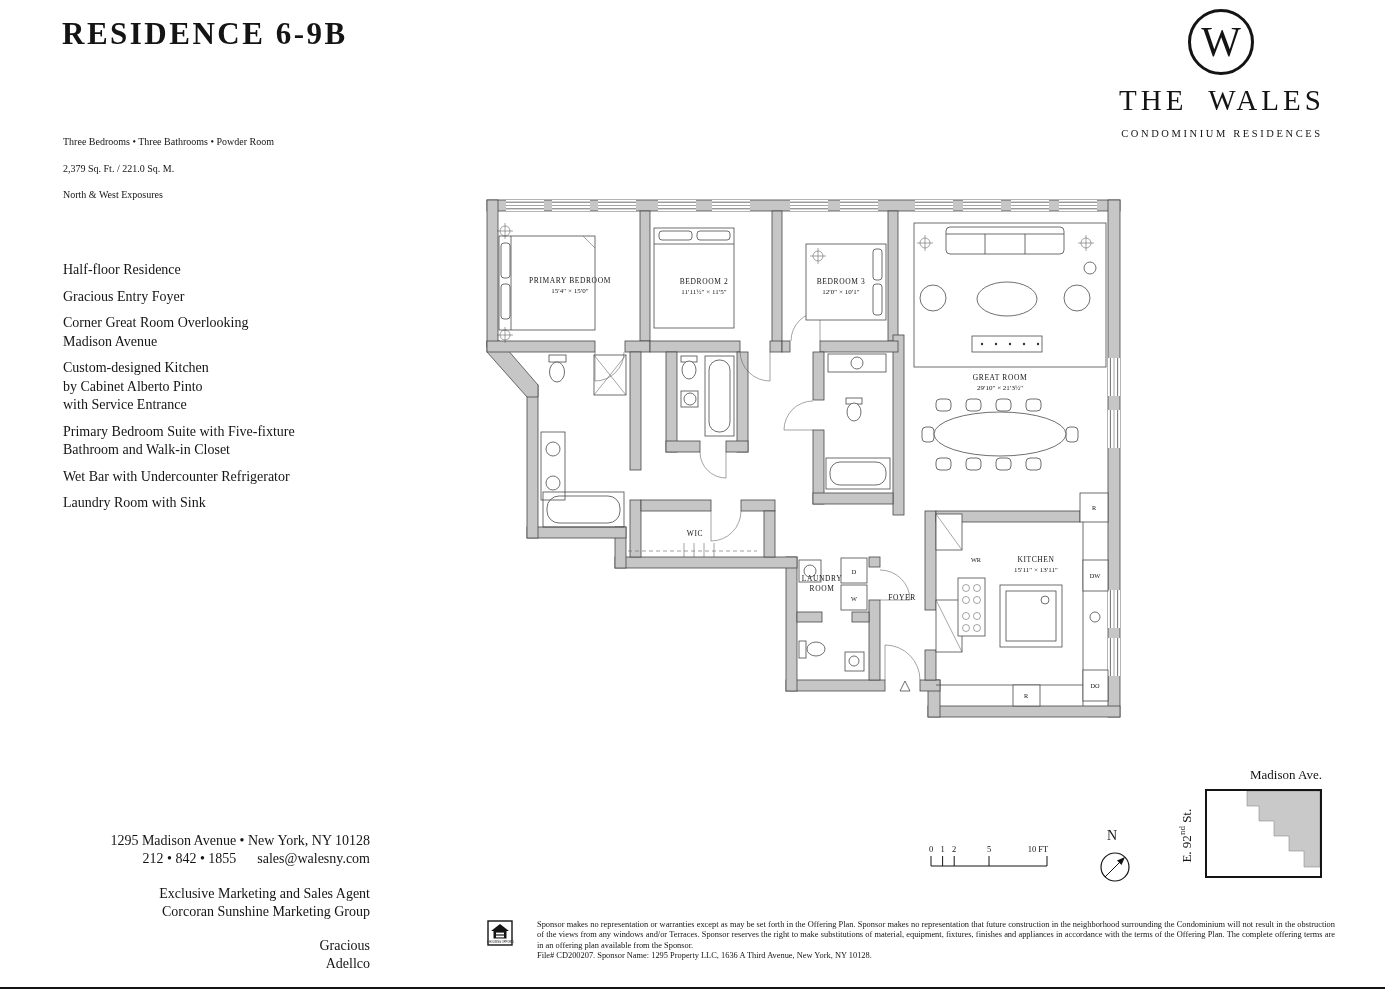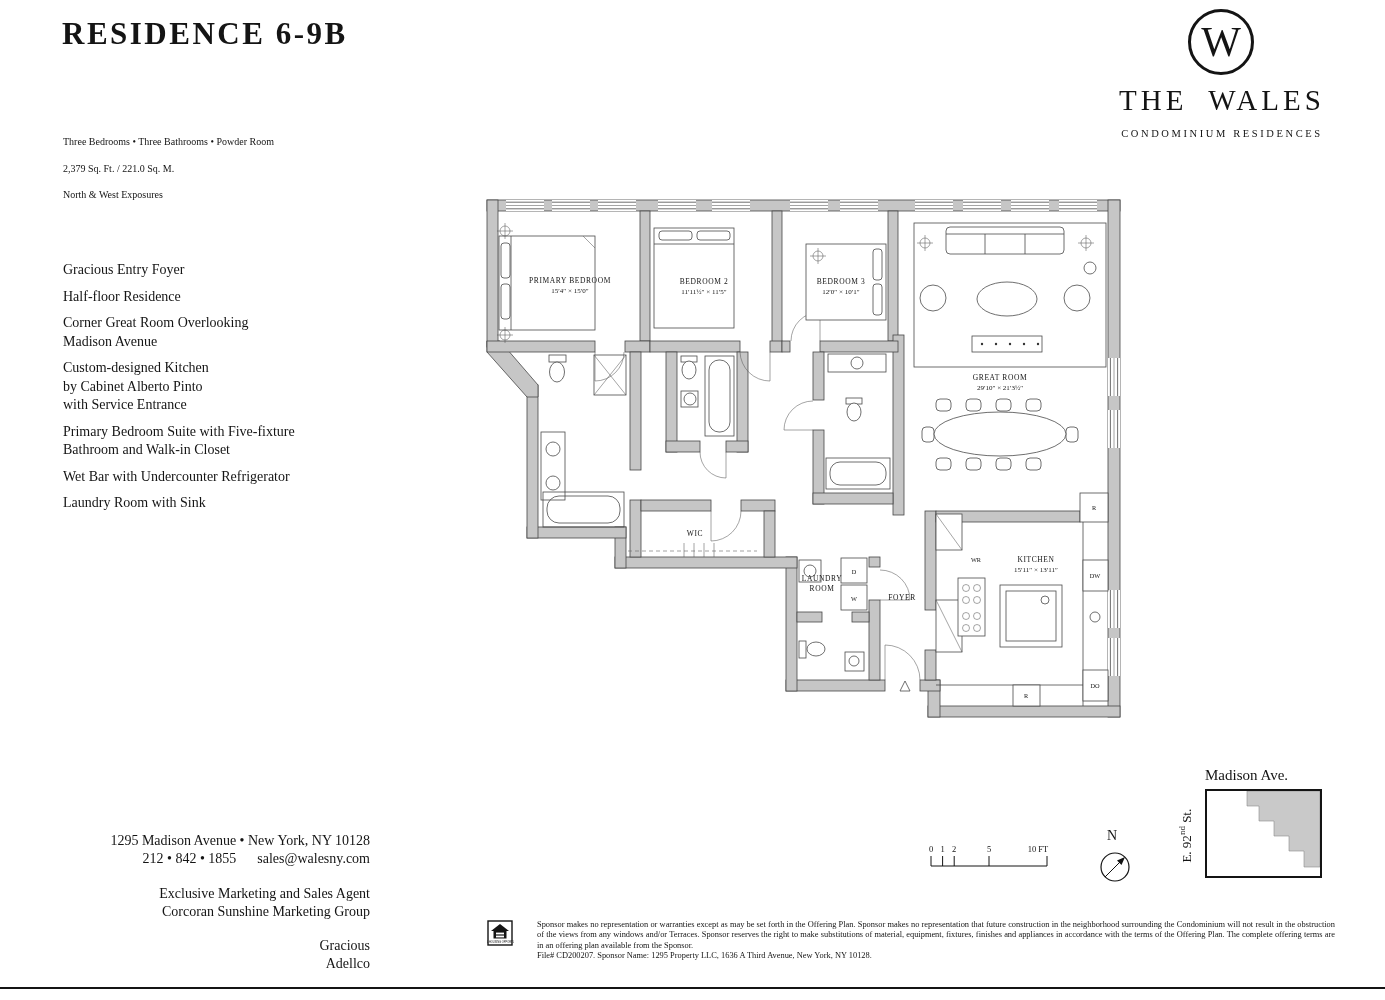--- a/index.html
+++ b/index.html
@@ -12,21 +12,21 @@
   .features{font-size:14px;line-height:18.5px}
   .feature{white-space:pre-line;margin-bottom:8px}
   .logo-circle{width:66px;height:66px;border:3px solid #141414;border-radius:50%;
     display:flex;align-items:center;justify-content:center;font-size:42px;line-height:1}
   .brandname{font-size:29px;letter-spacing:4px;word-spacing:10px;text-align:center;white-space:nowrap}
   .brandtag{font-size:10.5px;letter-spacing:2.6px;text-align:center;white-space:nowrap}
   .contact{width:310px;text-align:right;font-size:14px;line-height:17.5px}
   .disc{width:798px;font-size:8.4px;line-height:10.4px;text-align:justify}
   .rule{position:absolute;left:0;top:987px;width:1385px;height:2px;background:#141414}
   .keybox{position:absolute;border:2px solid #141414;background:#fff}
-  .avenue{font-size:15px;text-align:left;white-space:nowrap}
+  .avenue{font-size:13px;text-align:right;white-space:nowrap}
   .street{font-size:13px;text-align:center;transform:rotate(-90deg);white-space:nowrap}
   .street sup{font-size:9px}
   svg text{fill:#141414}
   .rlabel{font-family:"Liberation Serif",serif;font-size:7.5px;letter-spacing:.6px;text-anchor:middle}
   .rdims{font-family:"Liberation Serif",serif;font-size:7px;text-anchor:middle}
   .alabel{font-family:"Liberation Serif",serif;font-size:6.3px;text-anchor:middle}
   .slabel{font-family:"Liberation Serif",serif;font-size:8.5px;text-anchor:middle}
   .nlabel{font-family:"Liberation Serif",serif;font-size:14px;text-anchor:middle}
   .wall{fill:#c6c6c6;stroke:#474747;stroke-width:.8}
   .thin{fill:none;stroke:#4a4a4a;stroke-width:.8}
@@ -50,22 +50,22 @@
   <div class="abs brandname" style="left:1110px;top:84px;width:224px">THE WALES</div>
   <div class="abs brandtag" style="left:1110px;top:128px;width:224px">CONDOMINIUM RESIDENCES</div>
 
   <div class="abs summary" style="left:63px;top:129px;width:420px">
     <div>Three Bedrooms • Three Bathrooms • Powder Room</div>
     <div>2,379 Sq. Ft. / 221.0 Sq. M.</div>
     <div>North &amp; West Exposures</div>
   </div>
 
   <div class="abs features" style="left:63px;top:261px;width:400px">
+    <div class="feature">Half-floor Residence</div>
     <div class="feature">Gracious Entry Foyer</div>
-    <div class="feature">Half-floor Residence</div>
     <div class="feature">Corner Great Room Overlooking
 Madison Avenue</div>
     <div class="feature">Custom-designed Kitchen
 by Cabinet Alberto Pinto
 with Service Entrance</div>
     <div class="feature">Primary Bedroom Suite with Five-fixture
 Bathroom and Walk-in Closet</div>
     <div class="feature">Wet Bar with Undercounter Refrigerator</div>
     <div class="feature">Laundry Room with Sink</div>
   </div>

